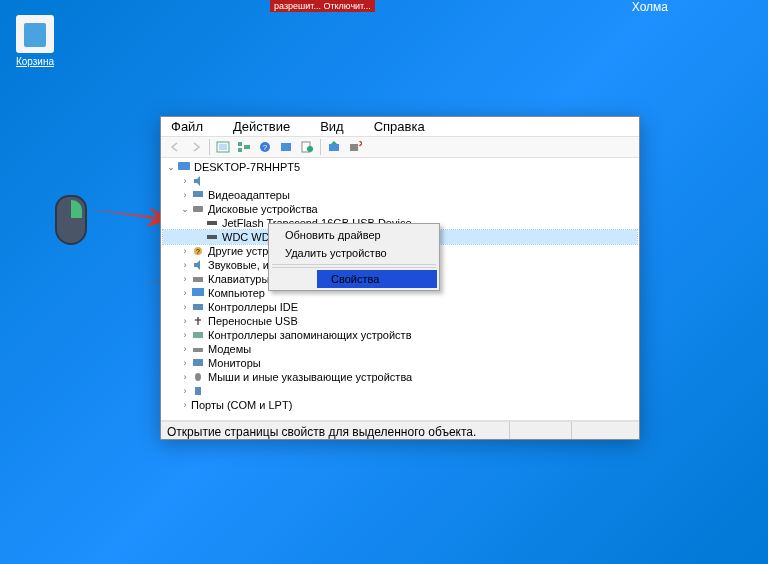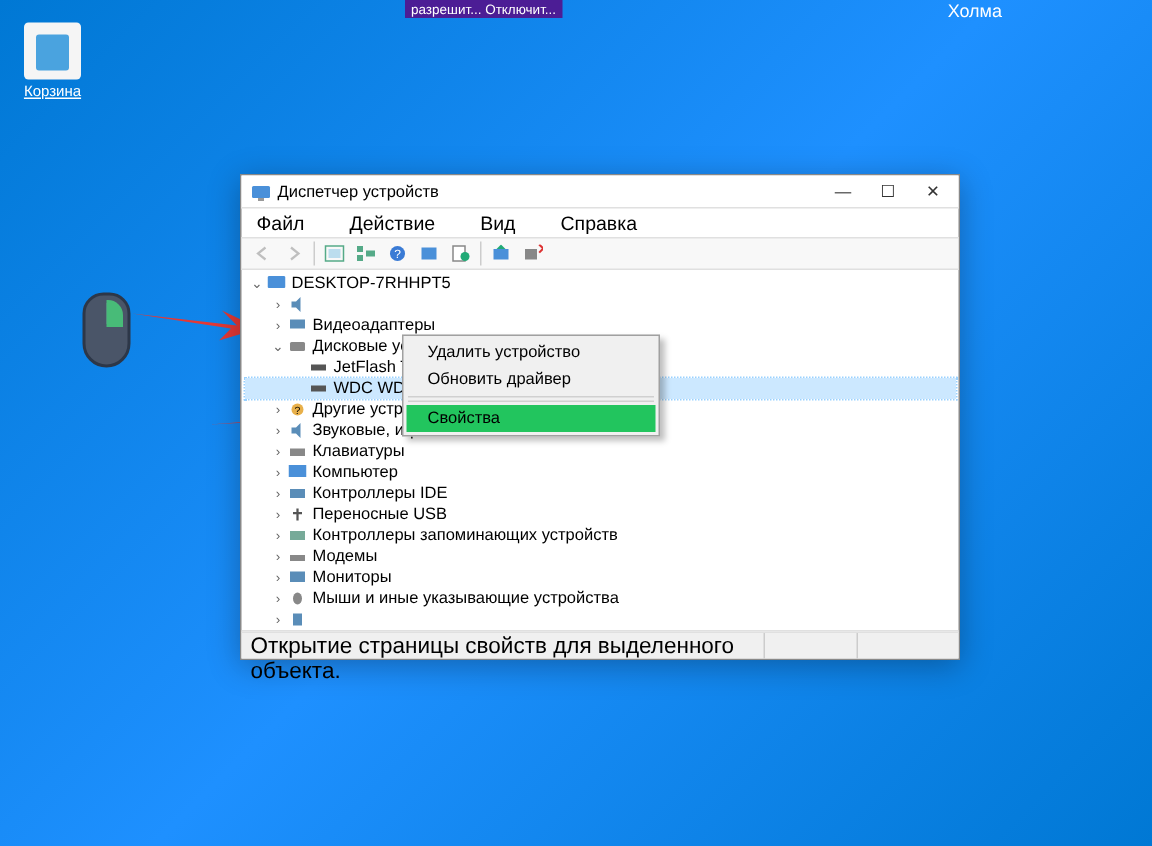--- a/index.html
+++ b/index.html
@@ -1,20 +1,20 @@
 <!DOCTYPE html>
 <html><head>
 <meta charset="utf-8">
 <style>
 * { margin: 0; padding: 0; box-sizing: border-box; font-family: "Segoe UI", Tahoma, sans-serif; }
 body { width: 768px; height: 564px; background: linear-gradient(135deg, #0078d4 0%, #1e90ff 50%, #0078d4 100%); position: relative; overflow: hidden; }
 .desktop-icon { position: absolute; left: 10px; top: 15px; width: 50px; text-align: center; color: #fff; font-size: 10px; text-decoration: underline; }
 .desktop-icon .bin { width: 38px; height: 38px; margin: 0 auto 3px; background: #f5f5f5; border-radius: 3px; position: relative; }
 .desktop-icon .bin::before { content:""; position:absolute; left:8px; right:8px; top:8px; bottom:6px; background:#4aa3df; border-radius:2px; }
-.taskbar-hint { position:absolute; top:0; left:270px; background:#4c1d95; color:#fff; font-size:9px; padding:1px 4px; }
+.taskbar-hint { position:absolute; top:0; left:270px; background:#b91c1c; color:#fff; font-size:9px; padding:1px 4px; }
 .taskbar-hint2 { position:absolute; top:0; right:100px; color:#fff; font-size:12px; }
 .cursor-graphic { position:absolute; left:55px; top:195px; width:32px; height:50px; }
 .cursor-graphic .mouse { width:32px; height:50px; background:#4a5568; border-radius:14px 14px 16px 16px; border:2px solid #2d3748; position:relative; }
 .cursor-graphic .mouse::before { content:""; position:absolute; left:50%; top:5px; width:2px; height:14px; background:#718096; }
 .cursor-graphic .mouse::after { content:""; position:absolute; right:3px; top:3px; width:11px; height:18px; background:#48bb78; border-radius:0 10px 0 0; }
 .arrow { position:absolute; }
 .arrow svg { display:block; }
 .window { position:absolute; left:160px; top:116px; width:480px; height:324px; background:#fff; border:1px solid #888; box-shadow:0 4px 20px rgba(0,0,0,0.3); display:flex; flex-direction:column; }
 .titlebar { height:22px; display:flex; align-items:center; padding:0 2px 0 6px; background:#fff; border-bottom:1px solid #e0e0e0; }
 .titlebar .ico { width:14px; height:14px; margin-right:4px; }
@@ -30,23 +30,23 @@
 .tree { flex:1; overflow:auto; padding:2px; font-size:11px; line-height:14px; border-bottom:1px solid #e0e0e0; }
 .tree-item { display:flex; align-items:center; height:14px; white-space:nowrap; }
 .tree-item .twist { width:12px; text-align:center; color:#666; font-size:9px; }
 .tree-item .ticon { width:14px; height:12px; margin-right:3px; display:inline-flex; align-items:center; justify-content:center; }
 .tree-item.selected { background:#cce8ff; outline:1px dotted #99d1ff; }
 .indent-0 { padding-left:2px; }
 .indent-1 { padding-left:16px; }
 .indent-2 { padding-left:30px; }
 .context-menu { position:absolute; left:268px; top:223px; width:172px; background:#f0f0f0; border:1px solid #a0a0a0; box-shadow:3px 3px 4px rgba(0,0,0,0.25); font-size:11px; padding:2px; }
 .context-menu .item { padding:3px 14px; }
-.context-menu .item.hl { background:#22c55e; }
+.context-menu .item.hl { background:#1d4ed8;margin-left:46px; }
 .context-menu .msep { height:1px; background:#d0d0d0; margin:2px 1px; }
-.statusbar { height:18px; display:flex; align-items:flex-start; font-size:15px; padding:0 6px; border-top:1px solid #e0e0e0; background:#f0f0f0; }
+.statusbar { height:18px; display:flex; align-items:flex-end; font-size:12px; padding:0 6px; border-top:1px solid #e0e0e0; background:#f0f0f0; }
 .statusbar .cell { flex:1; }
 .statusbar .cell2 { width:62px; border-left:1px solid #ccc; height:100%; }
 </style>
 </head>
 <body>
 
 <div class="desktop-icon">
   <div class="bin"></div>
   <div>Корзина</div>
 </div>
@@ -63,34 +63,20 @@
       <polygon points="0,12 70,20 60,10 85,22 58,30 66,22" fill="#e53935"></polygon>
     </svg>
 </div>
 <div class="arrow" style="left:140px;top:265px;">
 <svg width="130" height="24">
       <polygon points="0,18 105,10 98,2 128,10 100,20 106,12" fill="#e53935"></polygon>
     </svg>
 </div>
 
 <div class="window">
-  <div class="titlebar">
-    <span class="ico">
-      <svg viewBox="0 0 14 14">
-          <rect x="1" y="3" width="12" height="8" fill="#4a90d9" rx="1"></rect>
-          <rect x="5" y="11" width="4" height="2" fill="#999"></rect>
-        </svg>
-    </span>
-    <span class="title">Диспетчер устройств</span>
-    <div class="btns">
-      <div class="btn">—</div>
-      <div class="btn">☐</div>
-      <div class="btn">✕</div>
-    </div>
-  </div>
   <div class="menubar">
     <span>Файл</span>
     <span>Действие</span>
     <span>Вид</span>
     <span>Справка</span>
   </div>
   <div class="toolbar">
     <div class="tool disabled">
         <svg width="12" height="10">
           <path d="M8 1 L3 5 L8 9" stroke="#888" fill="none" stroke-width="1.5"></path>
@@ -308,18 +294,18 @@
   </div>
 
   <div class="statusbar">
     <div class="cell">Открытие страницы свойств для выделенного объекта.</div>
     <div class="cell2"></div>
     <div class="cell2"></div>
   </div>
 </div>
 
 <div class="context-menu">
+  <div class="item">Обновить драйвер</div>
   <div class="item">Удалить устройство</div>
-  <div class="item">Обновить драйвер</div>
   <div class="msep"></div>
   <div class="msep"></div>
   <div class="item hl">Свойства</div>
 </div>
 
 </body></html>

